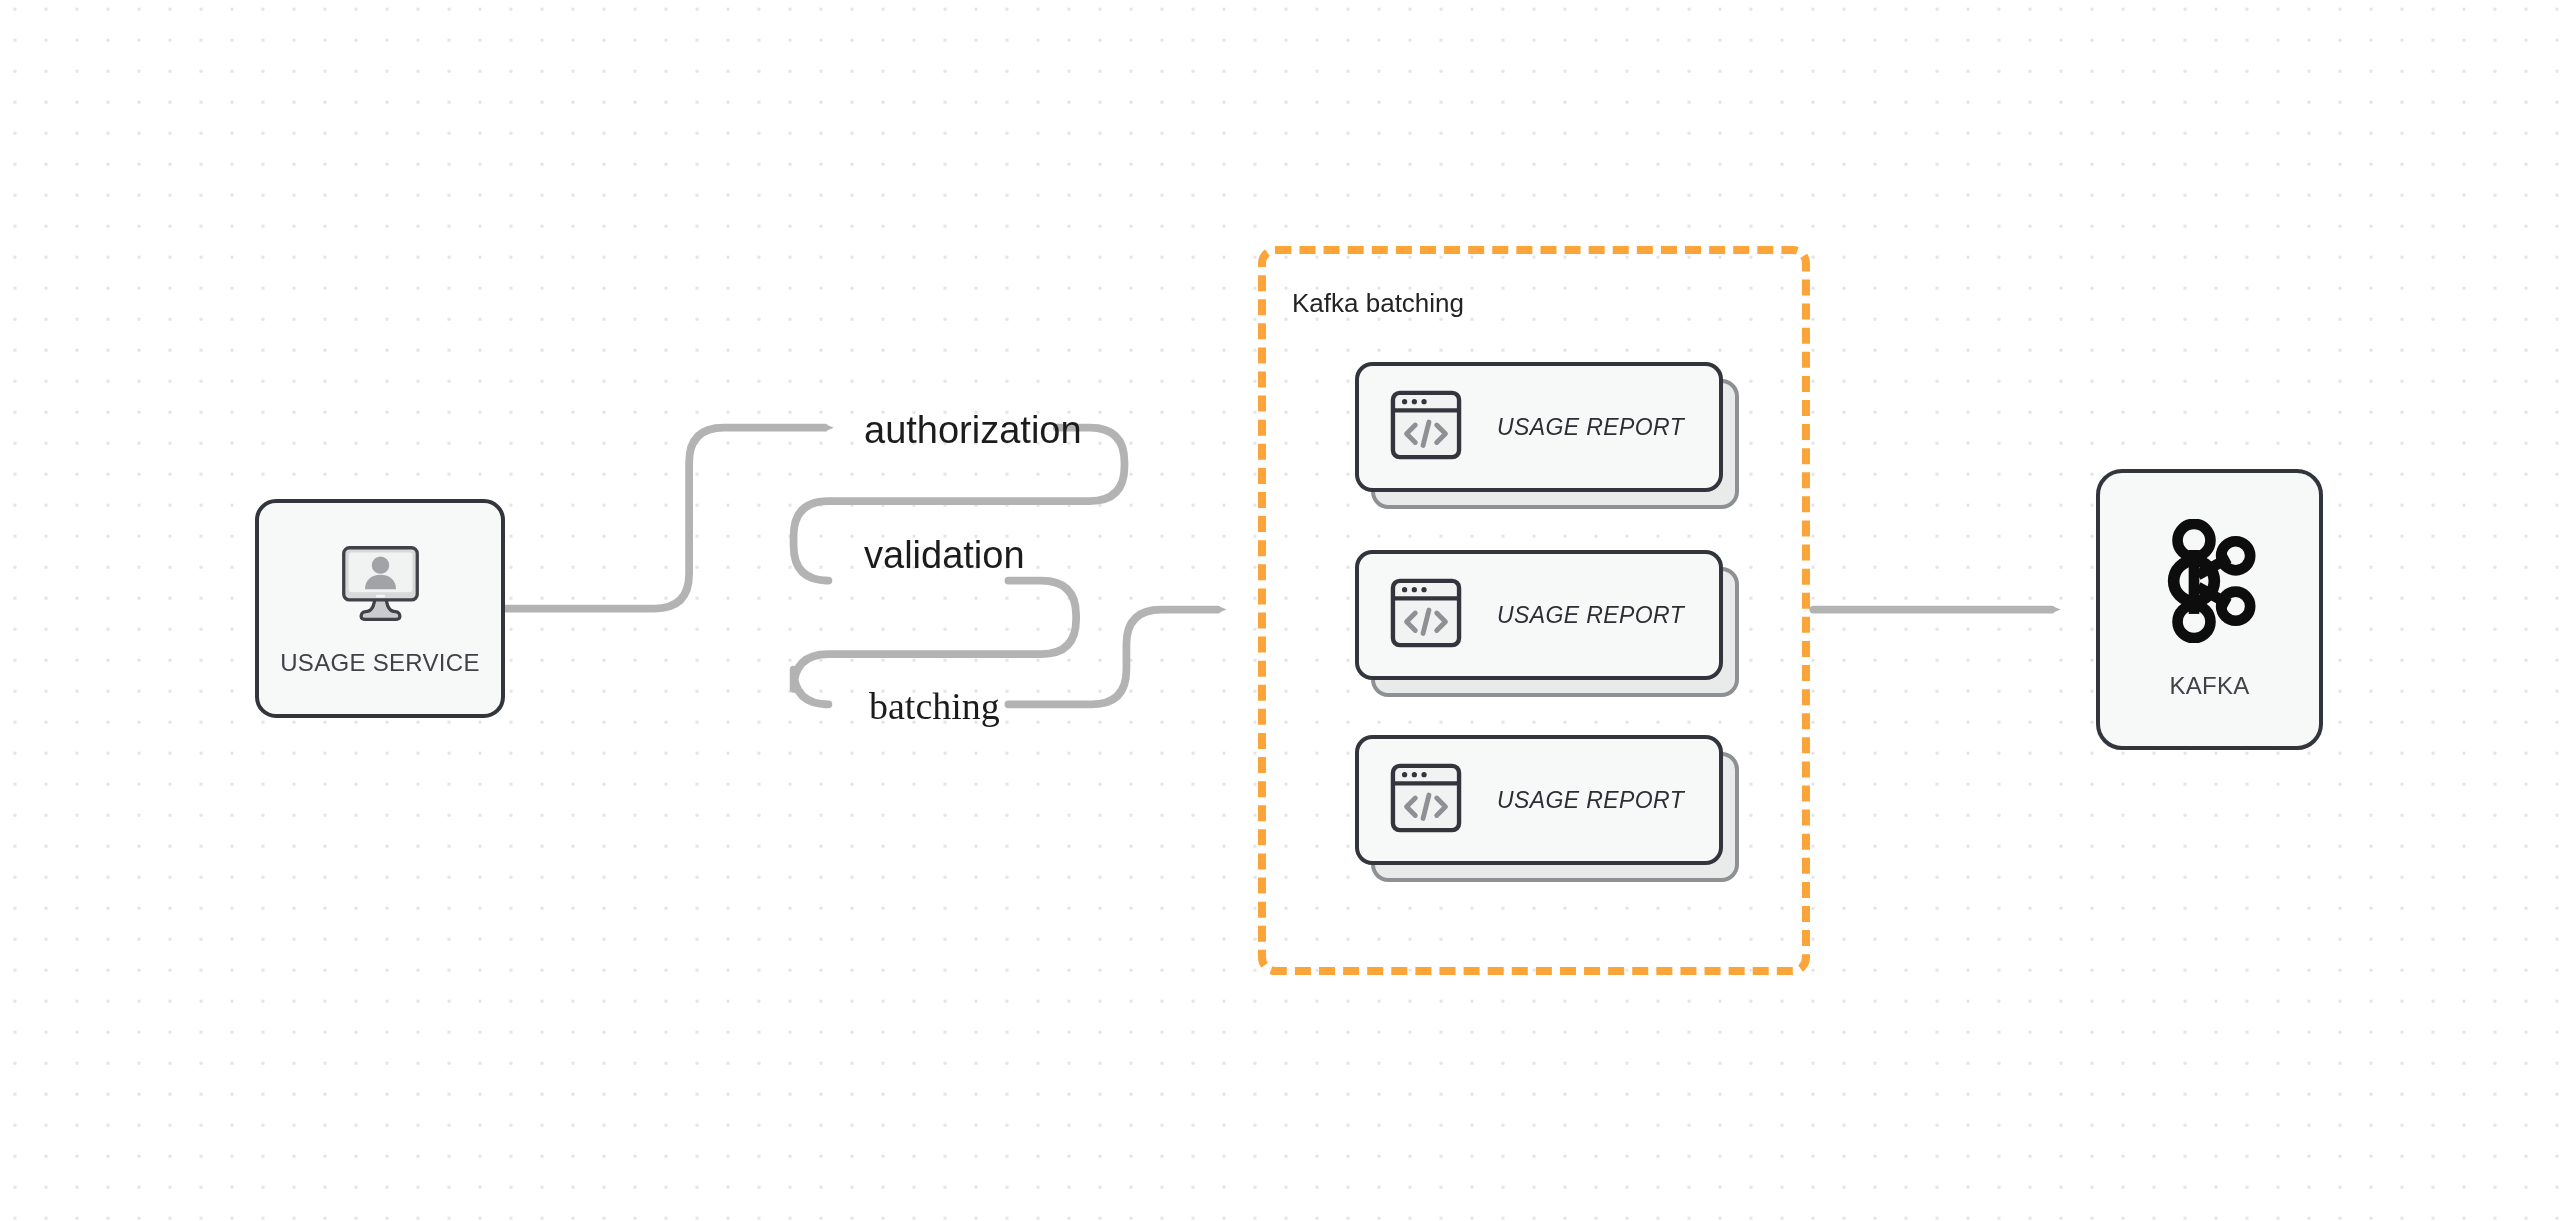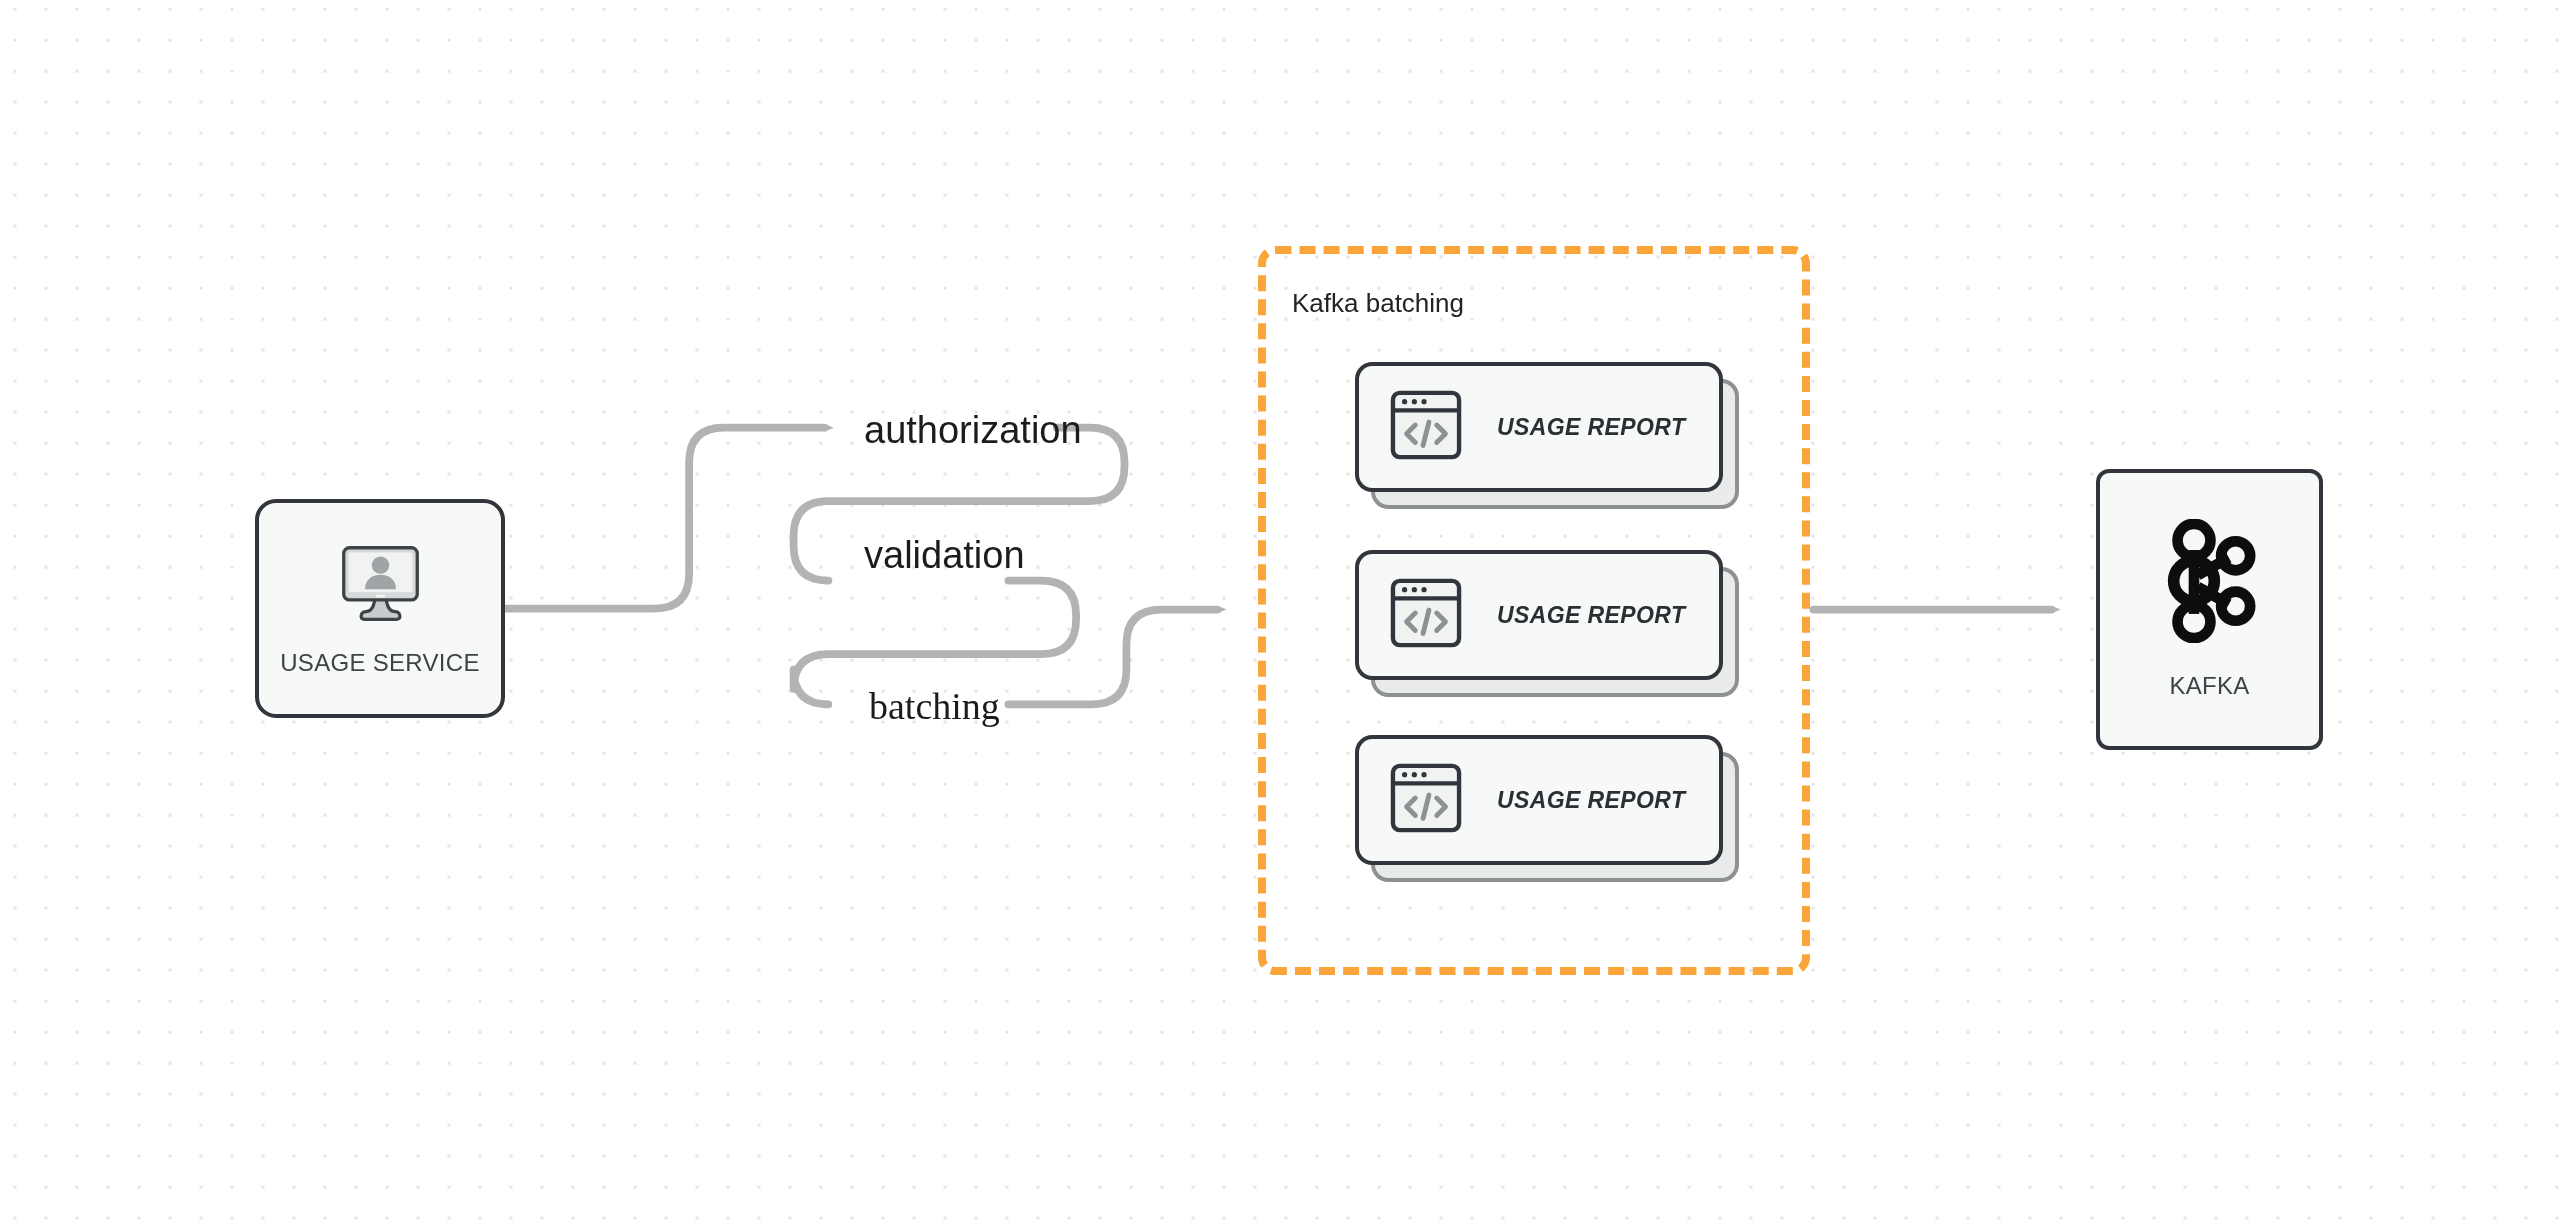--- a/index.html
+++ b/index.html
@@ -57,21 +57,21 @@
     width: 250px;
     height: 219px;
   }
   #usage-service-node .node-label { margin-top: 15.5px; }
 
   #kafka-node {
     left: 2096px;
     top: 469px;
     width: 227px;
     height: 281px;
-    border-radius: 13px;
+    border-radius: 26px;
   }
   #kafka-node .node-label { margin-top: 25px; }
 
   
   .step-label {
     position: absolute;
     font-size: 38px;
     color: #1c1c1c;
     white-space: nowrap;
     line-height: 1;
@@ -99,21 +99,20 @@
     color: #232323;
     white-space: nowrap;
     line-height: 1;
   }
 
   
   .report-card-wrap {
     position: absolute;
     width: 383px;
     height: 147px;
-    font-weight: bold;
   }
   .report-card-back {
     position: absolute;
     left: 15.5px;
     top: 17.4px;
     width: 368px;
     height: 130px;
     box-sizing: border-box;
     background: #e9eaea;
     border: 4.8px solid #8e9194;

